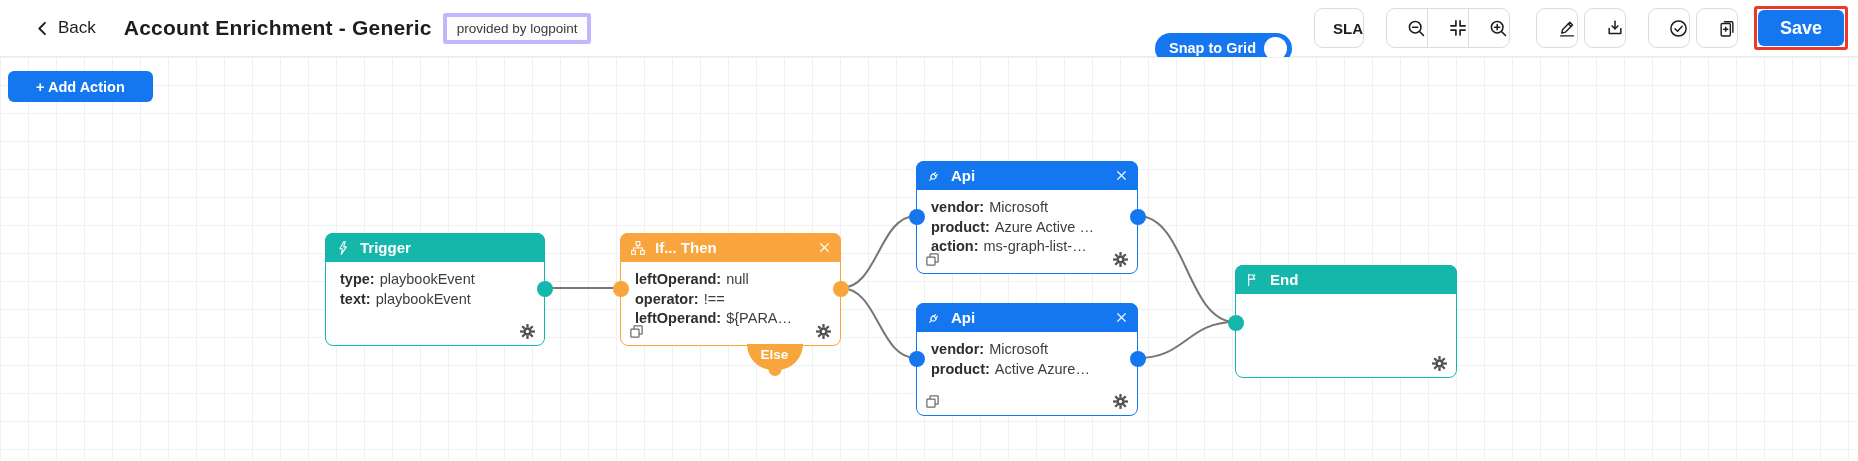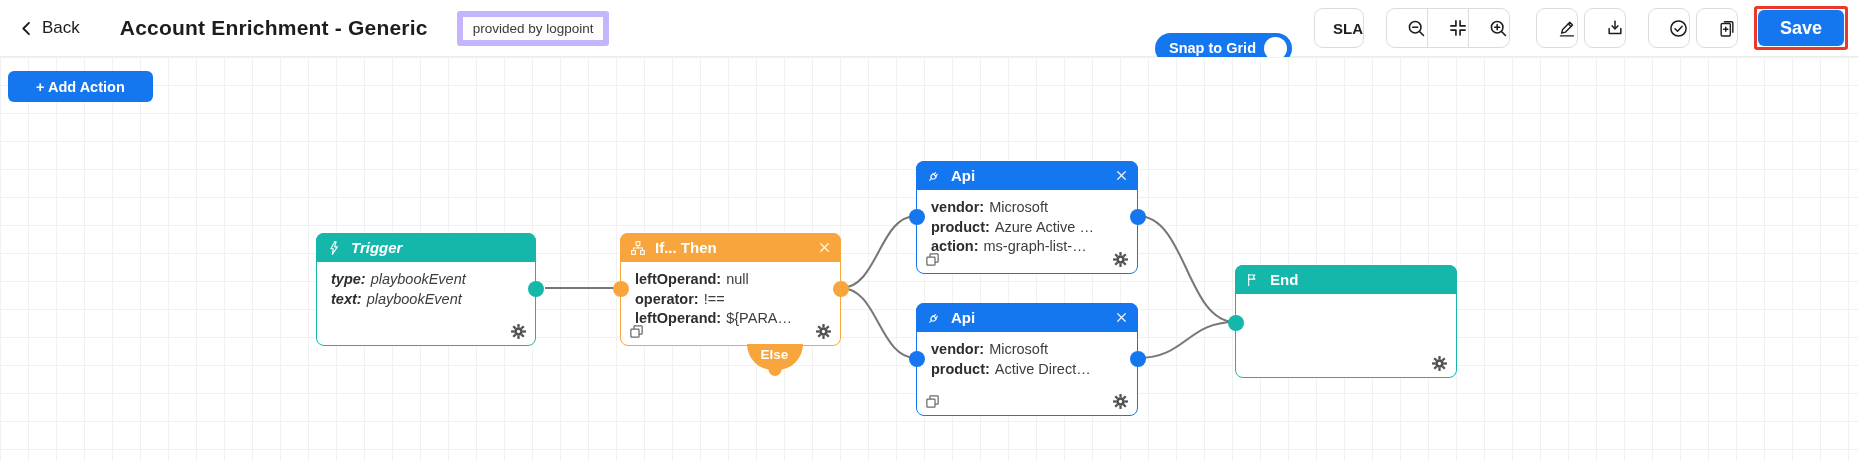--- a/index.html
+++ b/index.html
@@ -5,28 +5,28 @@
   * { box-sizing: border-box; }
   html,body { margin:0; padding:0; }
   body {
     width:1858px; height:461px; overflow:hidden; background:#fff;
     font-family:"Liberation Sans", sans-serif; color:#1d1d1f;
   }
 
   
   .topbar {
     height:57px; display:flex; align-items:center;
-    padding:0 10px 0 18px; background:#fff; border-bottom:1px solid #ececec;gap:12px;
+    padding:0 10px 0 34px; background:#fff; border-bottom:1px solid #ececec;
   }
   .back-btn { display:flex; align-items:center; gap:7px; cursor:pointer; color:#1d1d1f; }
   .back-btn .lbl { font-size:17px; }
   .page-title { margin-left:28px; font-size:21px; font-weight:700; letter-spacing:.2px; }
   .provided-badge {
-    margin-left:17px; font-size:13.5px; color:#3a3a3c; background:#fdfdfd;
-    border:6px solid #c4b5fd; border-radius:3px; padding:4px 10px;
+    margin-left:11px; font-size:13.5px; color:#3a3a3c; background:#fdfdfd;
+    border:4px solid #c4b5fd; border-radius:3px; padding:4px 10px;
   }
 
   .tb-right { margin-left:auto; display:flex; align-items:center; }
 
   .snap-pill {
     display:flex; align-items:center; gap:8px; height:31px;
     background:var(--blue); color:#fff; border-radius:999px;
     padding:0 5px 0 14px; font-size:14.5px; font-weight:600; cursor:pointer;margin-top:40px;
   }
   .snap-knob { width:23px; height:23px; border-radius:50%; background:#fff; }
@@ -221,21 +221,21 @@
   <svg class="wires" width="1858" height="404">
     <g fill="none" stroke="#767676" stroke-width="2">
       <path d="M545 231 L620 231"></path>
       <path d="M841 231 C878 231 879 159 916 159"></path>
       <path d="M841 231 C878 231 879 301 916 301"></path>
       <path d="M1138 159 C1186 159 1187 265 1235 265"></path>
       <path d="M1138 301 C1186 301 1187 265 1235 265"></path>
     </g>
   </svg>
 
-  <div class="node teal" style="left:316px; top:176px; width:220px;font-style:italic;">
+  <div class="node teal" style="left:325px; top:176px; width:220px;">
     <div class="node-header">
       <span>
         <svg width="16" height="16" viewBox="0 0 24 24" fill="none" stroke="#fff" stroke-width="1.6" stroke-linejoin="round">
             <path d="M13.2 2.5 L7.3 13 H11 L9.4 21.5 L17 10.3 H12.9 L15.3 2.5 Z"></path>
           </svg>
       </span>
       <span>Trigger</span>
     </div>
     <div class="node-body">
       <div class="field-row"><b>type:</b><span>playbookEvent</span></div>
@@ -379,21 +379,21 @@
       <span class="spacer"></span>
       <span class="node-close">
         <svg width="13" height="13" viewBox="0 0 24 24" stroke="#fff" stroke-width="2.2" stroke-linecap="round">
             <line x1="5" y1="5" x2="19" y2="19"></line>
             <line x1="19" y1="5" x2="5" y2="19"></line>
           </svg>
       </span>
     </div>
     <div class="node-body">
       <div class="field-row"><b>vendor:</b><span>Microsoft</span></div>
-      <div class="field-row"><b>product:</b><span>Active Direct…</span></div>
+      <div class="field-row"><b>product:</b><span>Active Azure…</span></div>
     </div>
     <span class="copy-btn">
       <svg width="15" height="15" viewBox="0 0 24 24" fill="none" stroke="#6b6b6b" stroke-width="2">
           <rect x="8" y="3" width="13" height="13" rx="1"></rect>
           <rect x="3" y="8" width="13" height="13" rx="1" fill="#fff"></rect>
         </svg>
     </span>
     <span class="gear-btn">
       <svg width="17" height="17" viewBox="0 0 24 24">
           <g stroke="#4f4f4f" stroke-width="3.2">

